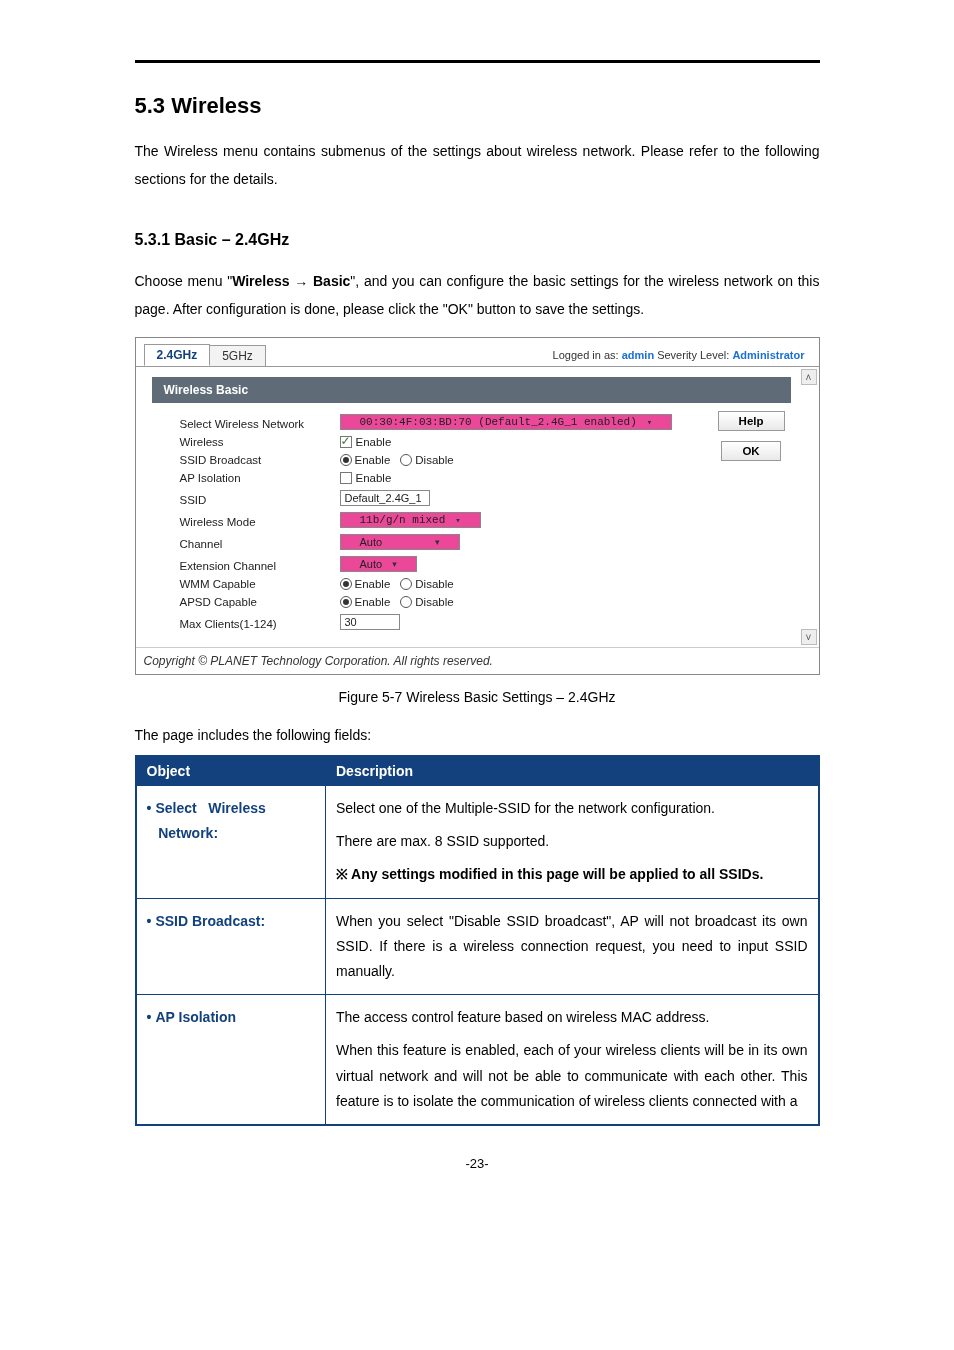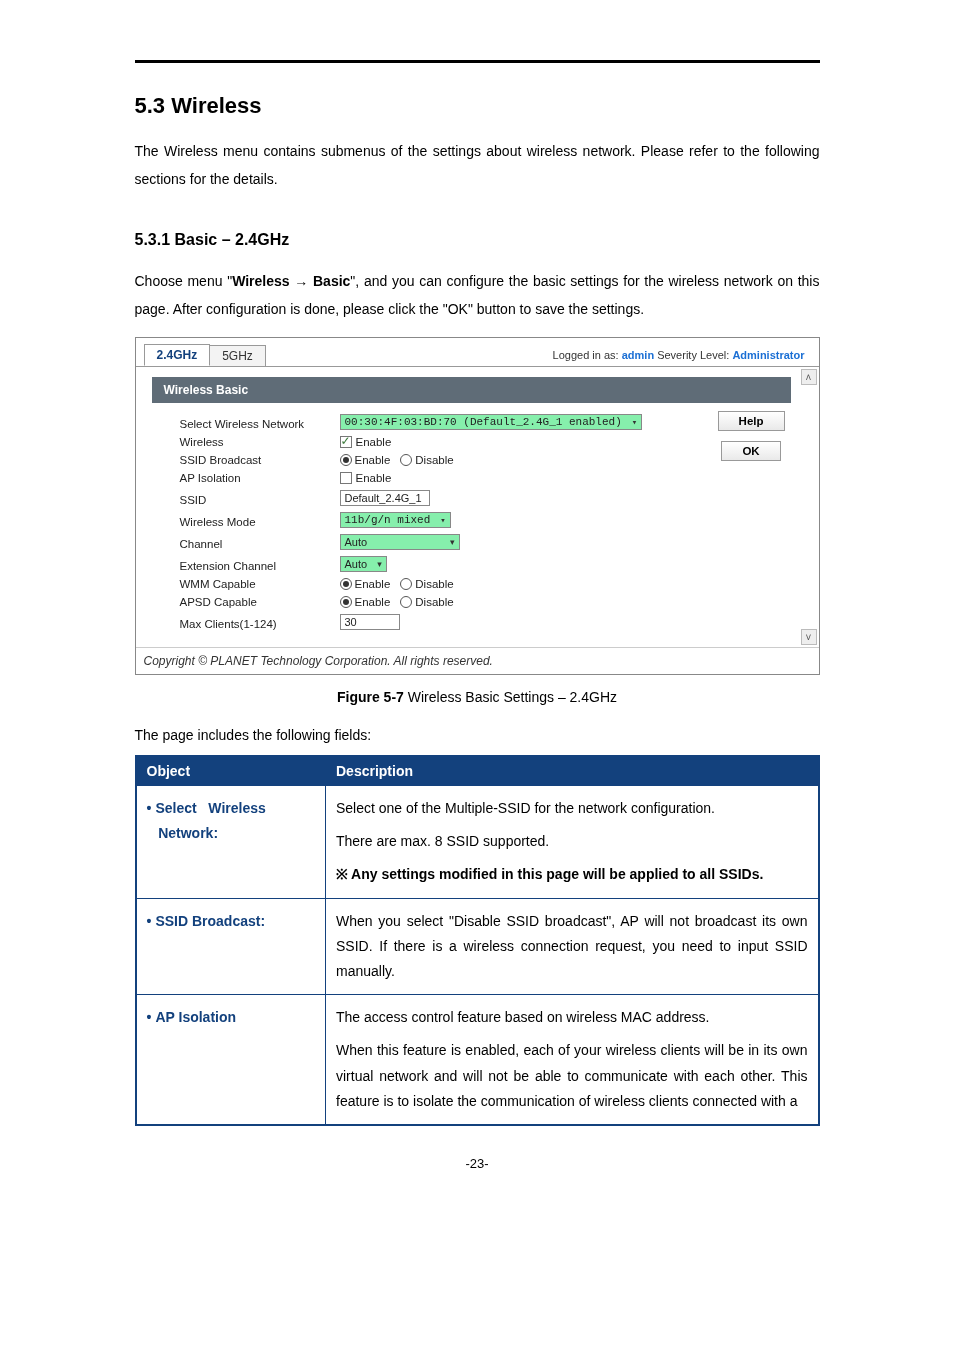--- a/index.html
+++ b/index.html
@@ -95,22 +95,22 @@
     padding: 3px 0;
     font-size: 11.5px;
     color: #222;
   }
   .form-label {
     width: 160px;
     color: #222;
   }
   .faux-select {
     border: 1px solid #888;
-    background: #86efac;
-    padding: 1px 4px;
+    background: #ec4899;
+    padding: 1px 19px;
     font-size: 11px;
     display: inline-flex;
     align-items: center;
     gap: 6px;
     font-family: "Courier New", monospace;
   }
   .faux-select.normal-font { font-family: Arial, sans-serif; }
   .caret-down {
     display: inline-block;
     font-size: 9px;
@@ -197,21 +197,21 @@
     font-size: 12px;
     padding: 6px 8px;
     border-top: 1px solid #ccc;
     color: #333;
   }
   .fig-caption {
     text-align: center;
     margin: 14px 0 22px 0;
     font-size: 14px;
   }
-  .fig-caption b { font-weight: bold; }
+  .fig-caption b { font-weight: normal; }
   .fields-intro { margin: 8px 0 12px 0; }
   table.desc {
     width: 100%;
     border-collapse: collapse;
     border: 2px solid #13417d;
     font-size: 14px;
   }
   table.desc th {
     background: #13417d;
     color: #fff;

